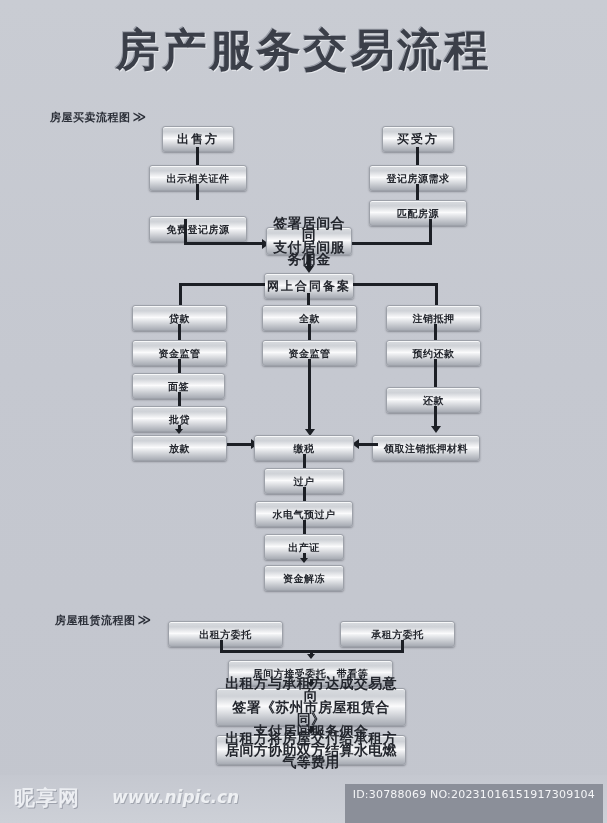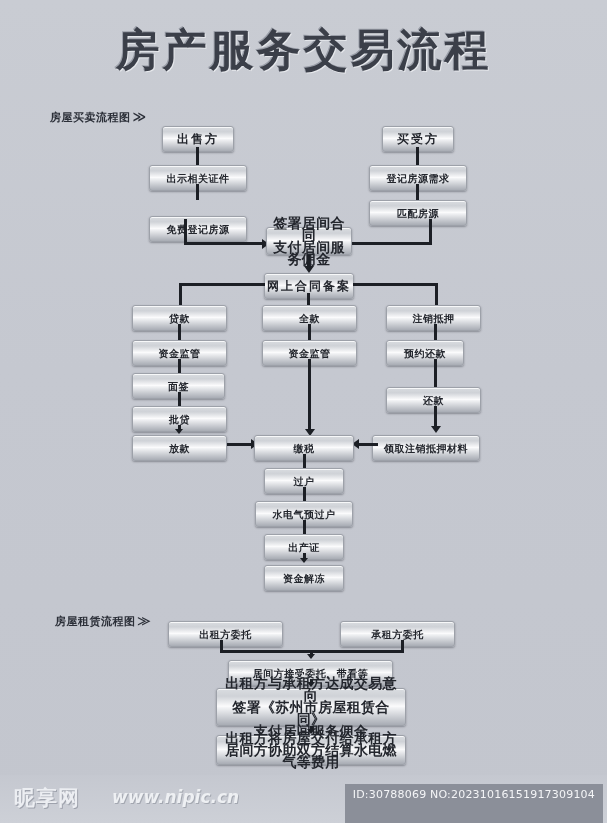--- a/index.html
+++ b/index.html
@@ -212,21 +212,21 @@
     <div class="node" style="left:262px;top:340px;width:95px;height:19px;">
         <span>资金监管</span>
       </div>
     <div class="ln v" style="left:308px;top:359px;height:72px;"></div>
     <div class="arw down" style="left:305px;top:429px;"></div>
 
     <div class="node" style="left:386px;top:305px;width:95px;height:19px;">
         <span>注销抵押</span>
       </div>
     <div class="ln v" style="left:434px;top:324px;height:16px;"></div>
-    <div class="node" style="left:386px;top:340px;width:78px;height:19px;">
+    <div class="node" style="left:386px;top:340px;width:95px;height:19px;">
         <span>预约还款</span>
       </div>
     <div class="ln v" style="left:434px;top:359px;height:28px;"></div>
     <div class="node" style="left:386px;top:387px;width:95px;height:19px;">
         <span>还款</span>
       </div>
     <div class="ln v" style="left:434px;top:406px;height:22px;"></div>
     <div class="arw down" style="left:431px;top:426px;"></div>
     <div class="node" style="left:372px;top:435px;width:108px;height:19px;">
         <span>领取注销抵押材料</span>
@@ -248,21 +248,21 @@
     <div class="ln v" style="left:303px;top:520px;height:14px;"></div>
     <div class="node" style="left:264px;top:534px;width:80px;height:26px;">
         <span>出产证</span>
       </div>
     <div class="ln v" style="left:303px;top:553px;height:7px;"></div>
     <div class="arw sm down" style="left:300px;top:558px;"></div>
     <div class="node" style="left:264px;top:565px;width:80px;height:19px;">
         <span>资金解冻</span>
       </div>
 
-    <div class="section-head" style="left:55px;top:612px;font-family:Liberation Mono, monospace;">
+    <div class="section-head" style="left:55px;top:612px;">
       <span>房屋租赁流程图</span><span class="chev">≫</span>
     </div>
 
     <div class="node" style="left:168px;top:621px;width:115px;height:19px;">
         <span>出租方委托</span>
       </div>
     <div class="node" style="left:340px;top:621px;width:115px;height:19px;">
         <span>承租方委托</span>
       </div>
 

